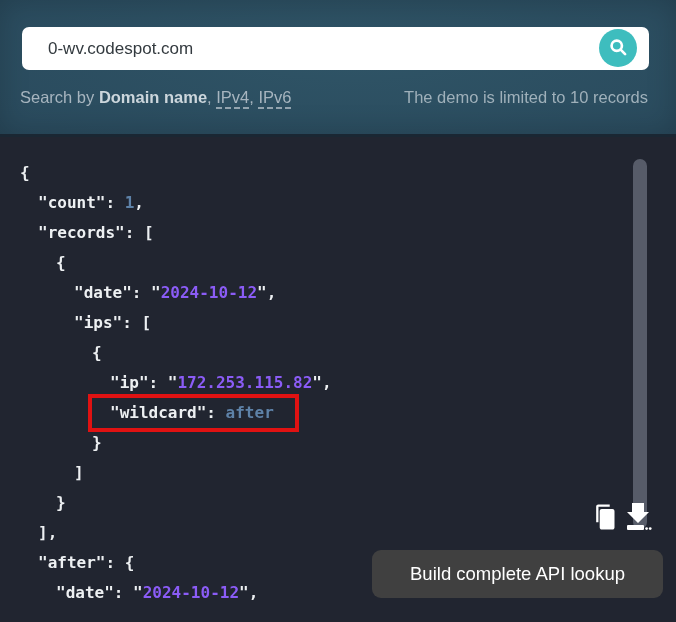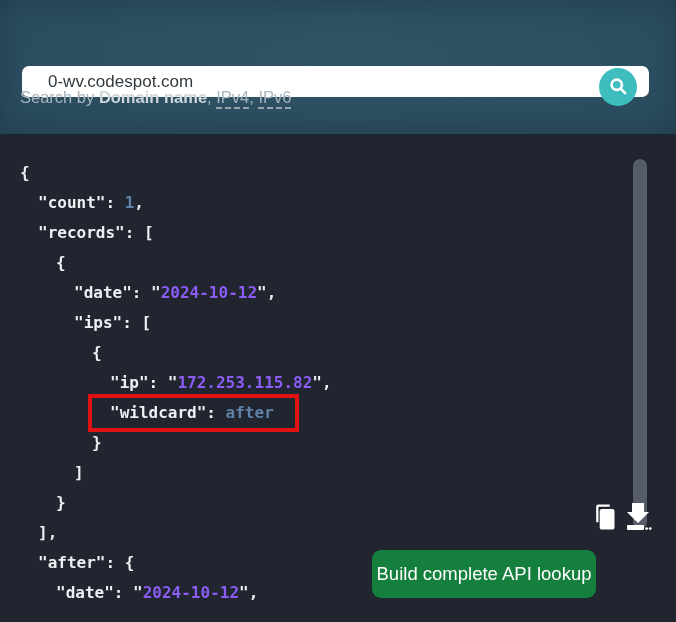--- a/index.html
+++ b/index.html
@@ -9,23 +9,23 @@
   
   .header {
     position: relative;
     height: 137px;
     background: radial-gradient(140% 170% at 52% 42%, #2f5466 0%, #29495c 55%, #1f3a49 100%);
     border-bottom: 3px solid #1a2733;
     box-shadow: inset 0 0 30px rgba(0,0,0,.18);
   }
   .searchbar {
     position: absolute; left: 22px; top: 27px;
-    width: 627px; height: 31px;
+    width: 627px; height: 43px;
     background: #ffffff; border-radius: 7px;
-    display: flex; align-items: center; margin-top: 39px;
+    display: flex; align-items: center;
   }
   .search-input {
     flex: 1; height: 100%;
     border: none; outline: none; background: transparent;
     font-family: "Liberation Sans", sans-serif;
     font-size: 17px; color: #333a3f;
     padding-left: 26px;
   }
   .search-btn {
     position: absolute; right: 12px; top: 2px;
@@ -70,22 +70,22 @@
   }
 
   .result-actions {
     position: absolute; top: 364px; right: 24px;
     display: flex; gap: 7px; align-items: flex-end;
   }
   .icon-btn { background: none; border: none; padding: 0; cursor: pointer; line-height: 0; }
 
   .build-btn {
     position: absolute; left: 372px; top: 413px;
-    width: 224px; height: 48px;
-    background: #15803d; border: none; border-radius: 9px;
+    width: 291px; height: 48px;
+    background: #404040; border: none; border-radius: 9px;
     color: #ffffff; font-size: 18.5px; cursor: pointer;
     font-family: "Liberation Sans", sans-serif;
   }
 </style>
 </head>
 <body>
 
 <div class="header">
   <div class="searchbar">
     <input class="search-input" type="text" value="0-wv.codespot.com" style="">
@@ -93,20 +93,21 @@
       <span>
         <svg width="20" height="20" viewBox="0 0 24 24" fill="none" stroke="#ffffff" stroke-width="3.2" stroke-linecap="round">
           <circle cx="10.5" cy="10.5" r="6.2"></circle>
           <line x1="15.2" y1="15.2" x2="20.5" y2="20.5"></line>
         </svg>
       </span>
     </button>
   </div>
   <div class="hint-row">
     <div class="hint-left"><span>Search by </span><span class="hint-bold">Domain name</span><span>, </span><span class="dashed">IPv4</span><span>, </span><span class="dashed">IPv6</span></div>
+    <div class="demo-note">The demo is limited to 10 records</div>
   </div>
 </div>
 
 <div class="json-panel">
   <div id="json-code">
       <div class="line" style="padding-left: 0px;"><span class="c-w">{</span></div>
       <div class="line" style="padding-left: 18px;"><span class="c-w">"count": </span><span class="c-b">1</span><span class="c-w">,</span></div>
       <div class="line" style="padding-left: 18px;"><span class="c-w">"records": [</span></div>
       <div class="line" style="padding-left: 36px;"><span class="c-w">{</span></div>
       <div class="line" style="padding-left: 54px;"><span class="c-w">"date": "</span><span class="c-g">2024-10-12</span><span class="c-w">",</span></div>

